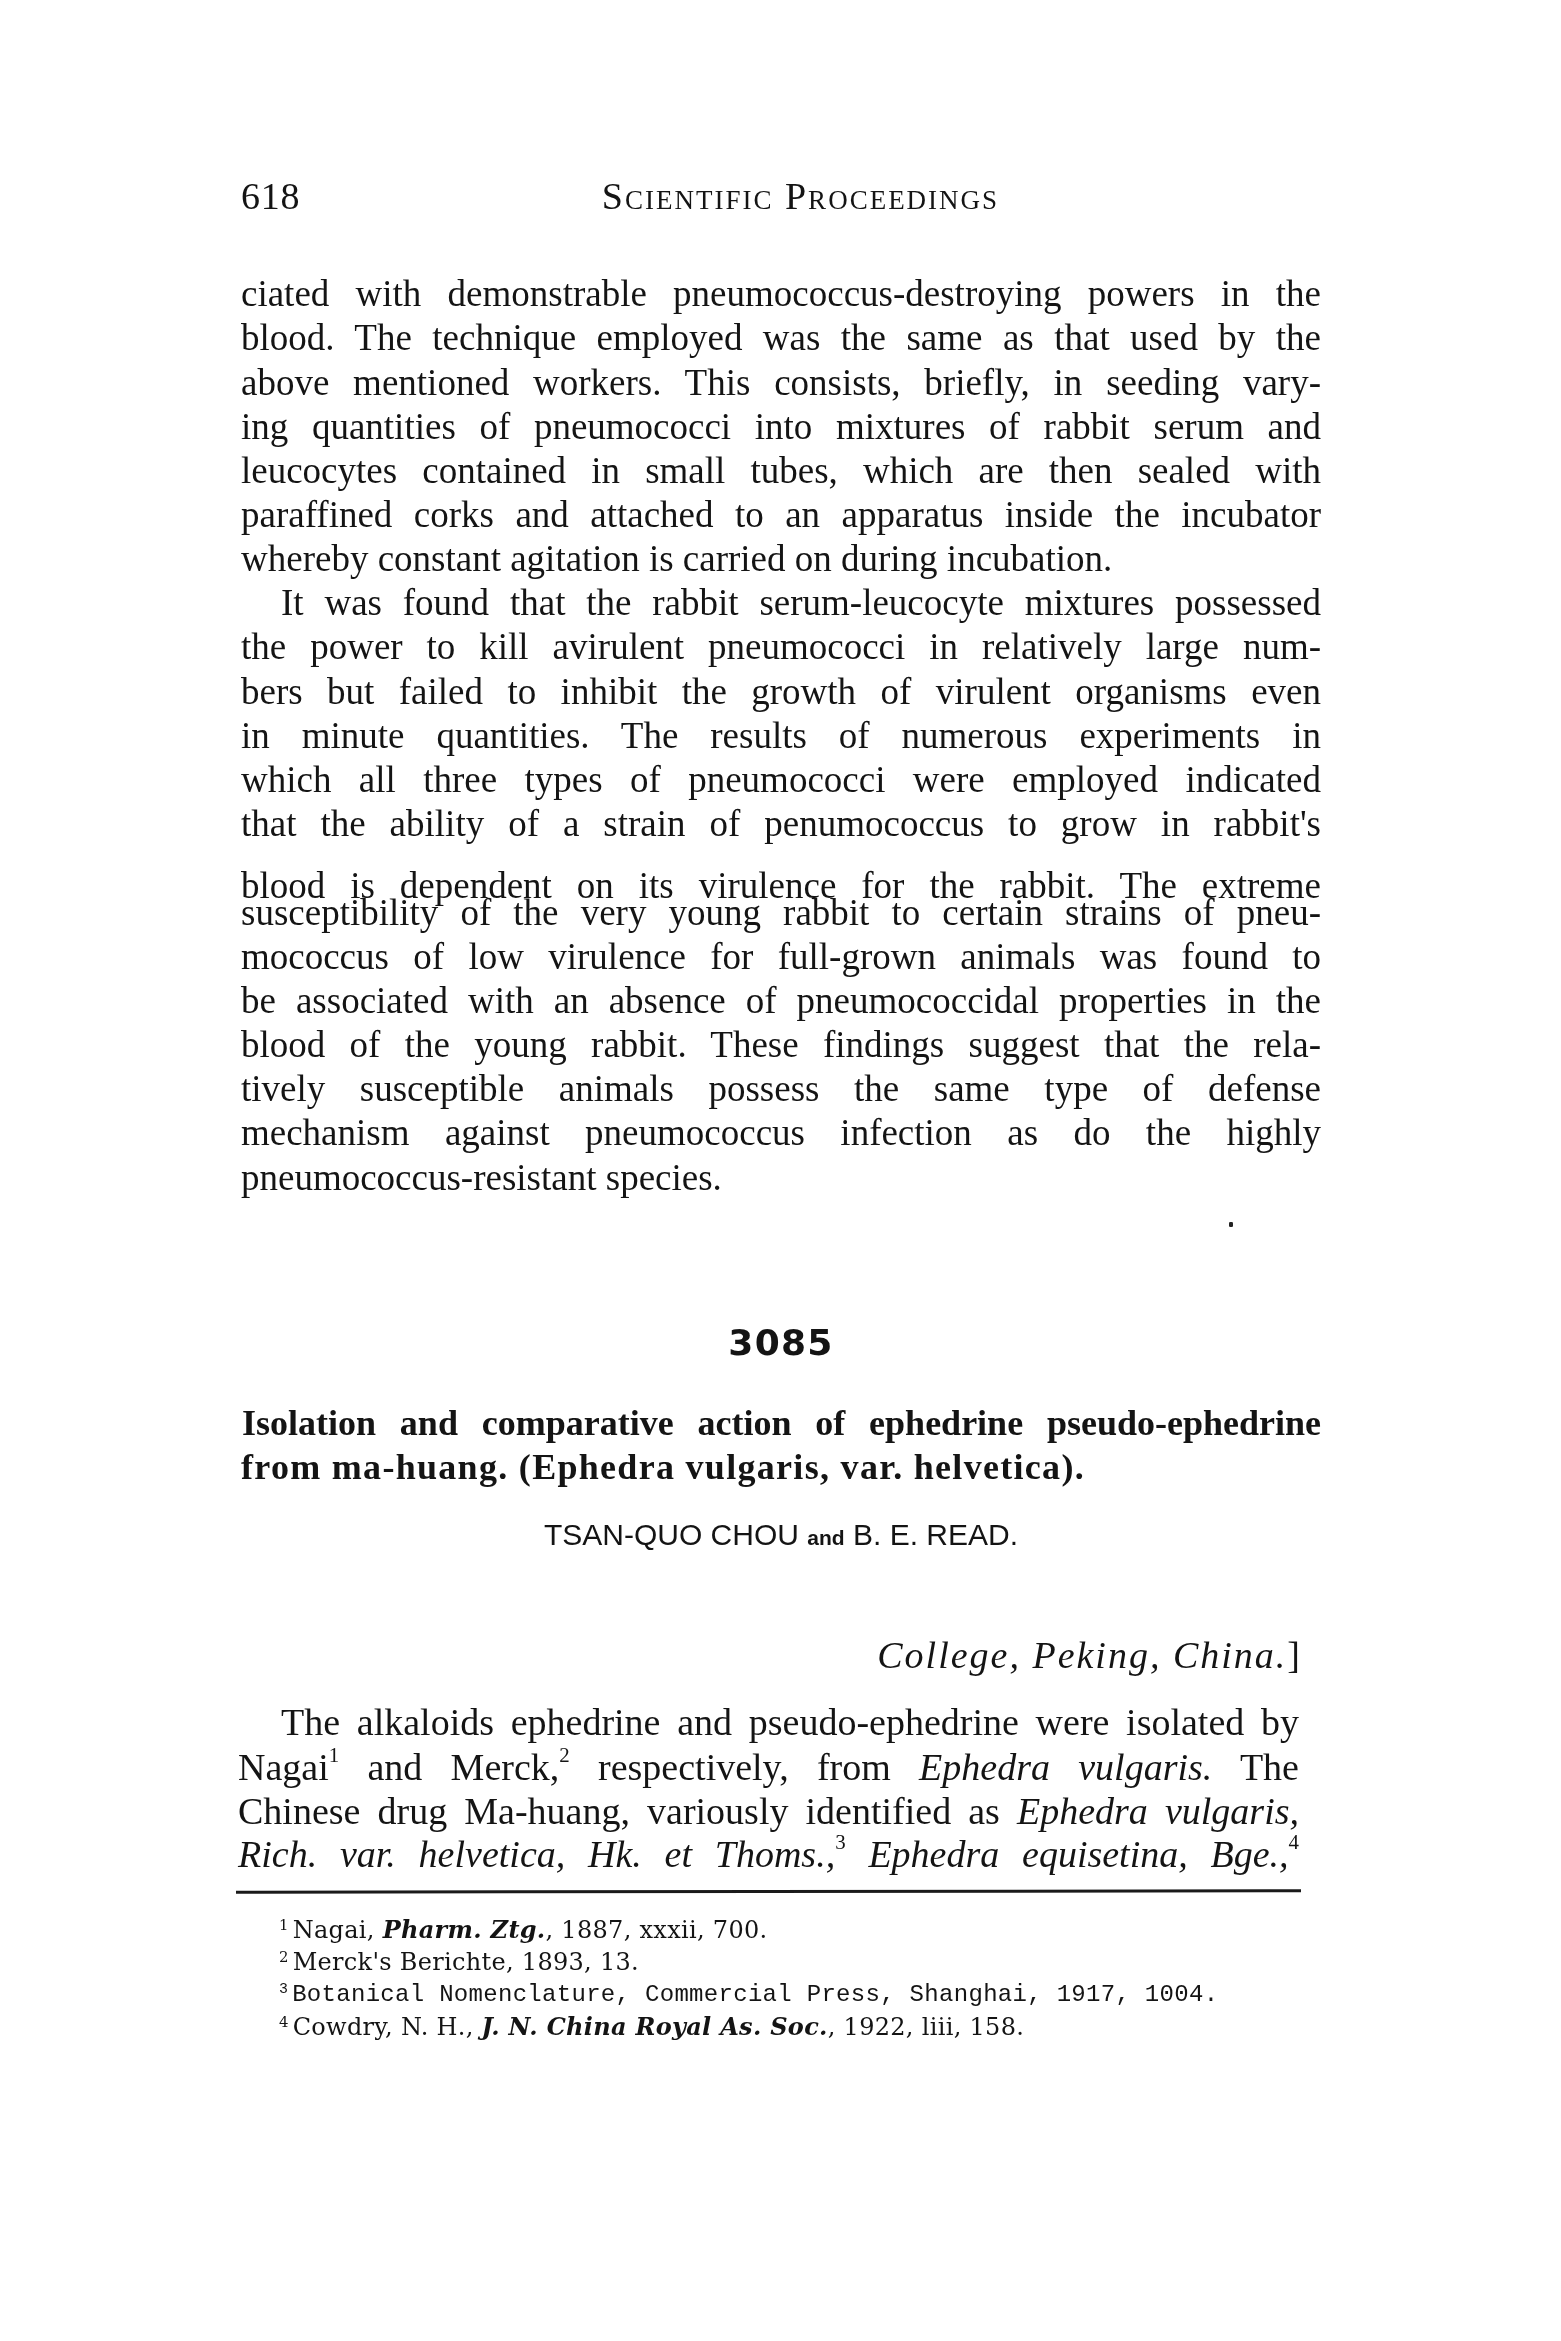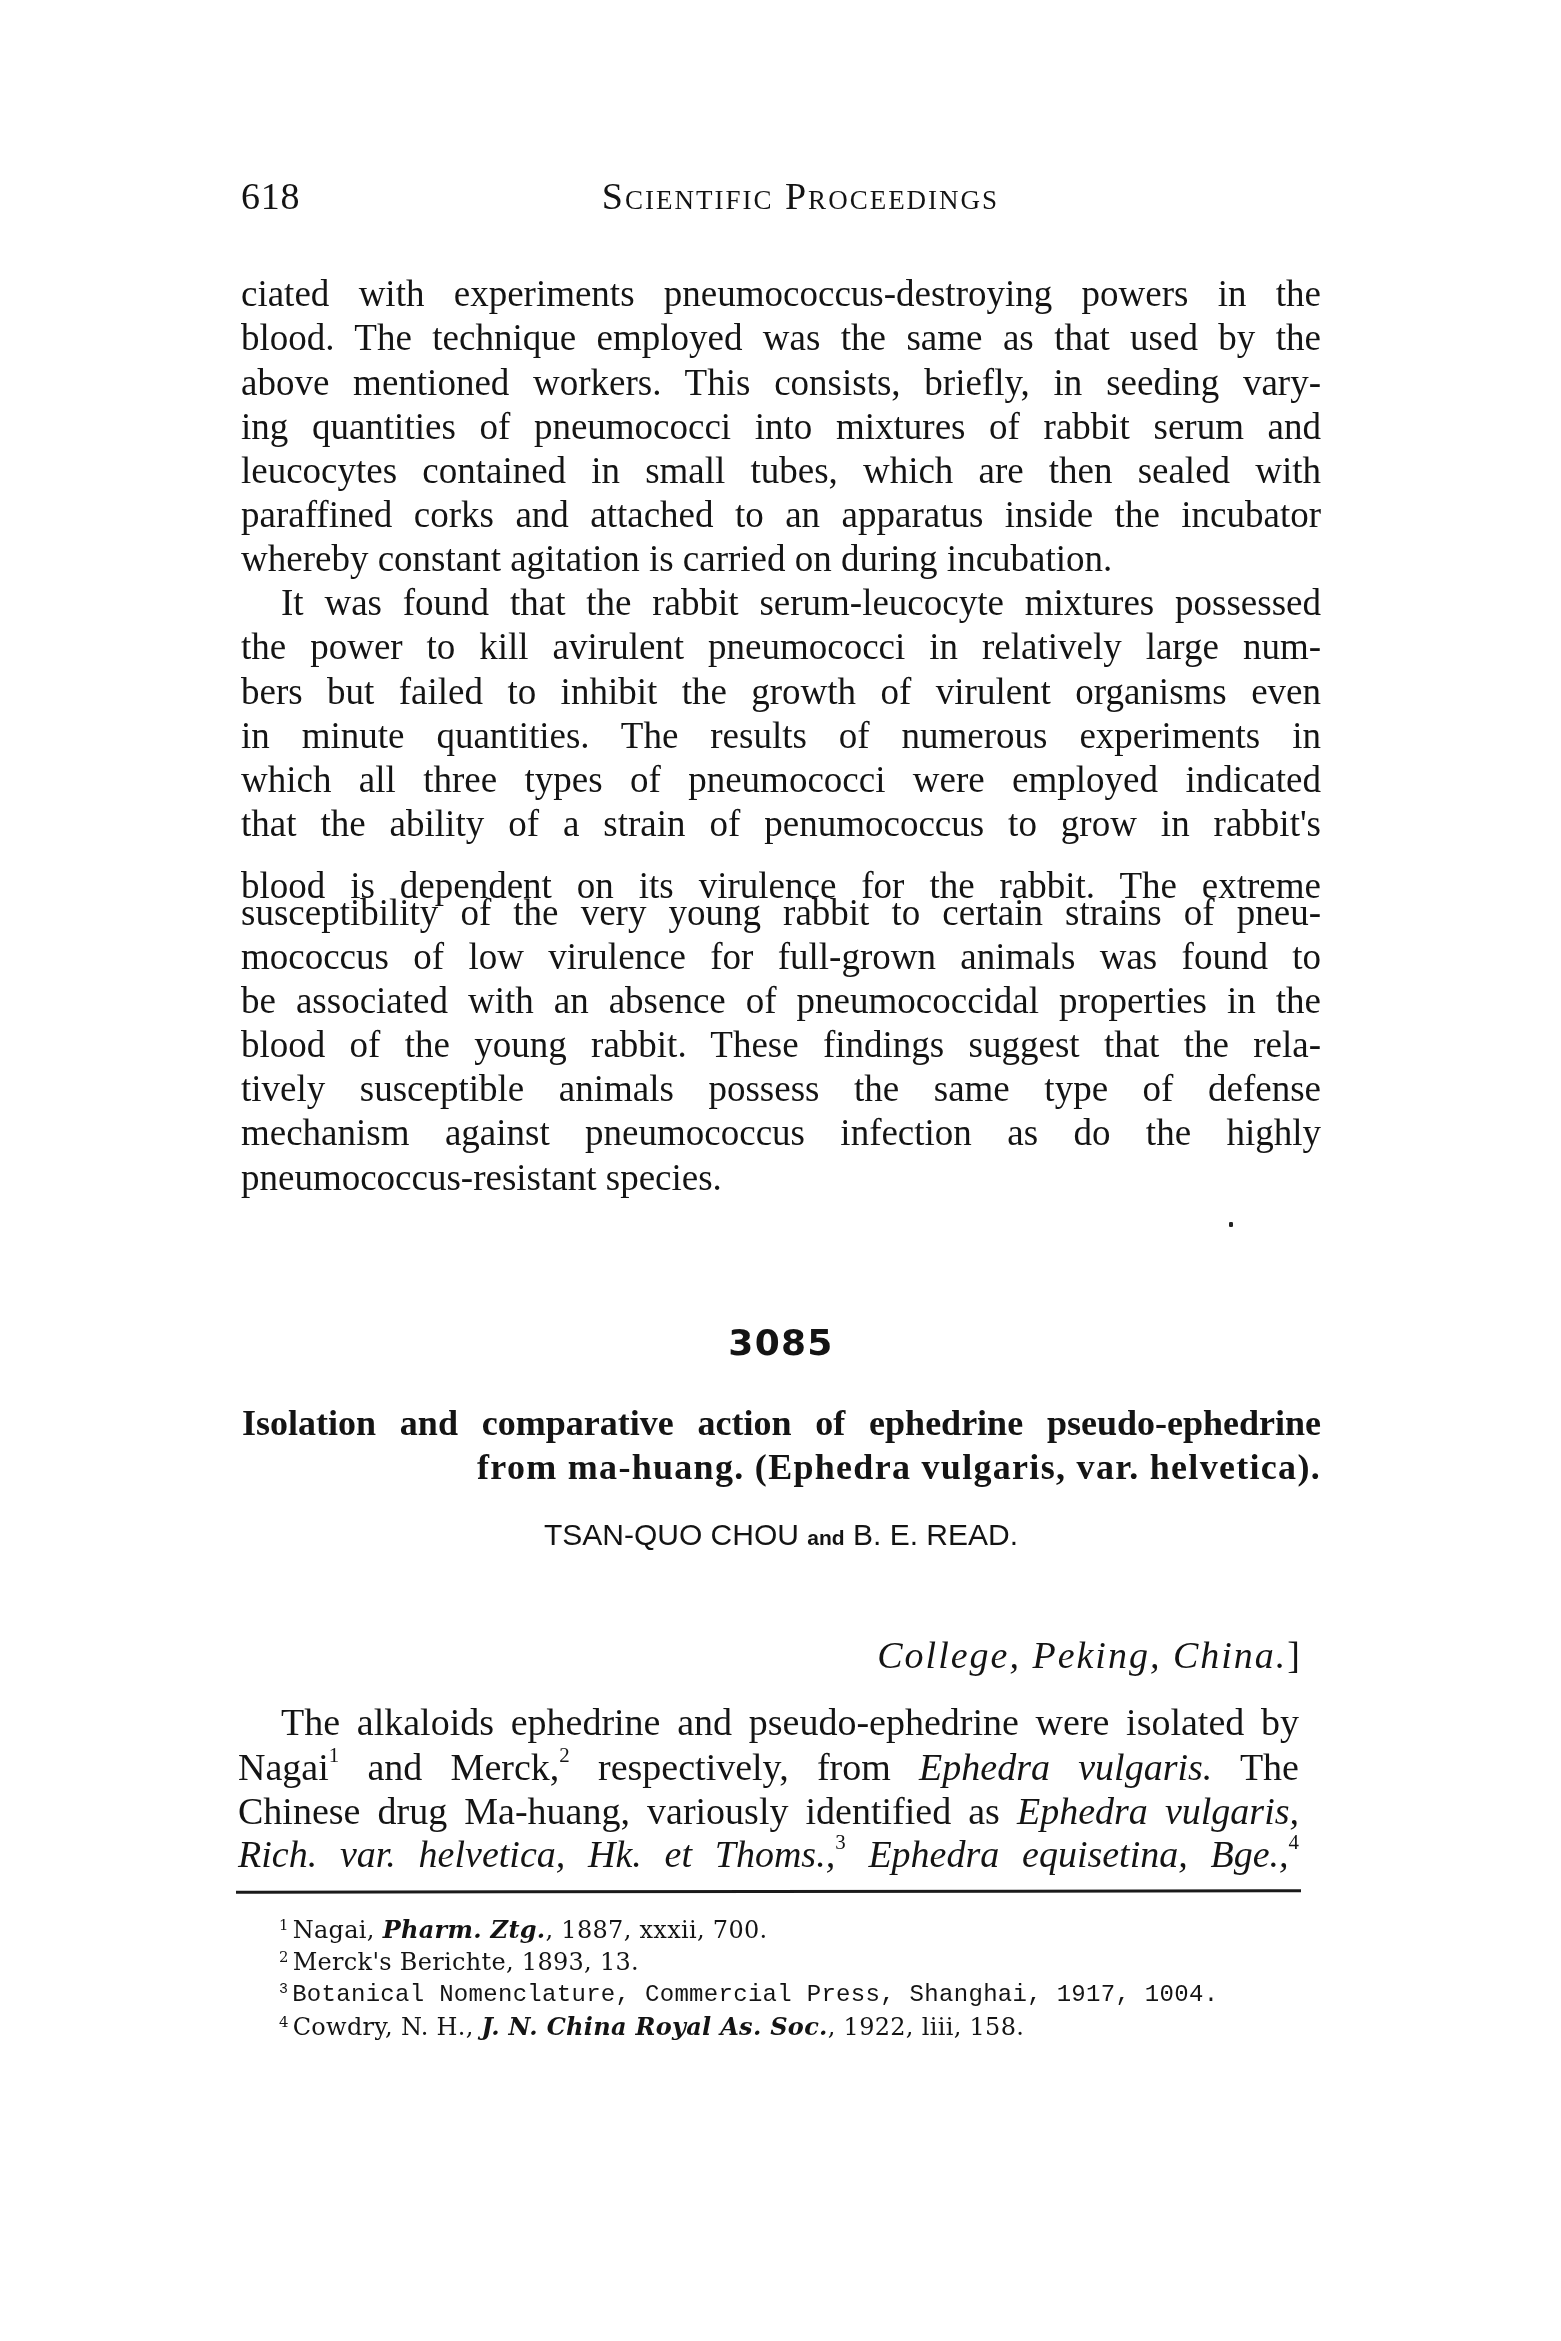--- a/index.html
+++ b/index.html
@@ -16,21 +16,21 @@
   .line .it { font-style: italic; }
   .line sup, .fn sup { font-size: 0.55em; line-height: 0; vertical-align: 0.85em; }
   .sec1 .line { left: 241px; width: 1080px; }
   .sec1 .line.indent { left: 281px; width: 1040px; }
   .sec2 .line { left: 238px; width: 1061px; font-size: 38px; }
   .sec2 .line.indent { left: 281px; width: 1018px; }
 
   .section-number { position: absolute; left: 241px; width: 1080px; top: 1321px; text-align: center; font-family: "DejaVu Sans", sans-serif; font-weight: bold; font-size: 36px; line-height: 44px; letter-spacing: 1.3px; }
   .title-line { position: absolute; font-family: "Liberation Serif", serif; font-weight: bold; font-size: 36px; line-height: 44px; white-space: nowrap; }
   .title-line.l1 { left: 242px; width: 1079px; top: 1401px; text-align: justify; text-align-last: justify; white-space: normal; }
-  .title-line.l2 { left: 241px; width: 1080px; top: 1445px; text-align: right; letter-spacing: 1.3px; }
+  .title-line.l2 { left: 241px; width: 1080px; top: 1445px; text-align: left; letter-spacing: 1.3px; }
   .authors { position: absolute; left: 241px; width: 1080px; top: 1515px; text-align: center; font-family: "Liberation Sans", sans-serif; font-size: 30px; line-height: 39px; letter-spacing: 0px; }
   .authors .small { font-size: 21px; font-weight: bold; }
   .affil { position: absolute; font-family: "Liberation Serif", serif; font-style: italic; font-size: 38px; line-height: 44px; white-space: nowrap; letter-spacing: 2px; }
   .affil.l1 { left: 242px; width: 1061px; top: 1590px; text-align: justify; text-align-last: justify; white-space: normal; letter-spacing: 1.3px; }
   .affil.l2 { left: 241px; width: 1061px; top: 1633px; text-align: right; }
   .bracket { font-style: normal; }
 
   .footnote-rule { position: absolute; left: 236px; width: 1065px; top: 1890px; height: 3.3px; background: #1a1a1a; transform: rotate(-0.08deg); }
   .fn { position: absolute; left: 279px; font-family: "DejaVu Serif", serif; font-size: 24px; line-height: 31px; white-space: nowrap; letter-spacing: 0.3px; }
   .fn .it { font-style: italic; font-weight: bold; }
@@ -39,21 +39,21 @@
 </style>
 </head>
 <body>
 
 <div class="page">
 
   <div class="page-number">618</div>
   <div class="running-title">Scientific Proceedings</div>
 
   <div class="sec1" id="sec1">
-      <div class="line j" style="top: 272px;"><span>ciated with experiments pneumococcus-destroying powers in the</span></div>
+      <div class="line j" style="top: 272px;"><span>ciated with demonstrable pneumococcus-destroying powers in the</span></div>
       <div class="line j" style="top: 316px;"><span>blood.  The technique employed was the same as that used by the</span></div>
       <div class="line j" style="top: 361px;"><span>above mentioned workers.  This consists, briefly, in seeding vary-</span></div>
       <div class="line j" style="top: 405px;"><span>ing quantities of pneumococci into mixtures of rabbit serum and</span></div>
       <div class="line j" style="top: 449px;"><span>leucocytes contained in small tubes, which are then sealed with</span></div>
       <div class="line j" style="top: 493px;"><span>paraffined corks and attached to an apparatus inside the incubator</span></div>
       <div class="line" style="top: 537px;"><span>whereby constant agitation is carried on during incubation.</span></div>
       <div class="line j indent" style="top: 581px;"><span>It was found that the rabbit serum-leucocyte mixtures possessed</span></div>
       <div class="line j" style="top: 625px;"><span>the power to kill avirulent pneumococci in relatively large num-</span></div>
       <div class="line j" style="top: 670px;"><span>bers but failed to inhibit the growth of virulent organisms even</span></div>
       <div class="line j" style="top: 714px;"><span>in minute quantities.  The results of numerous experiments in</span></div>

